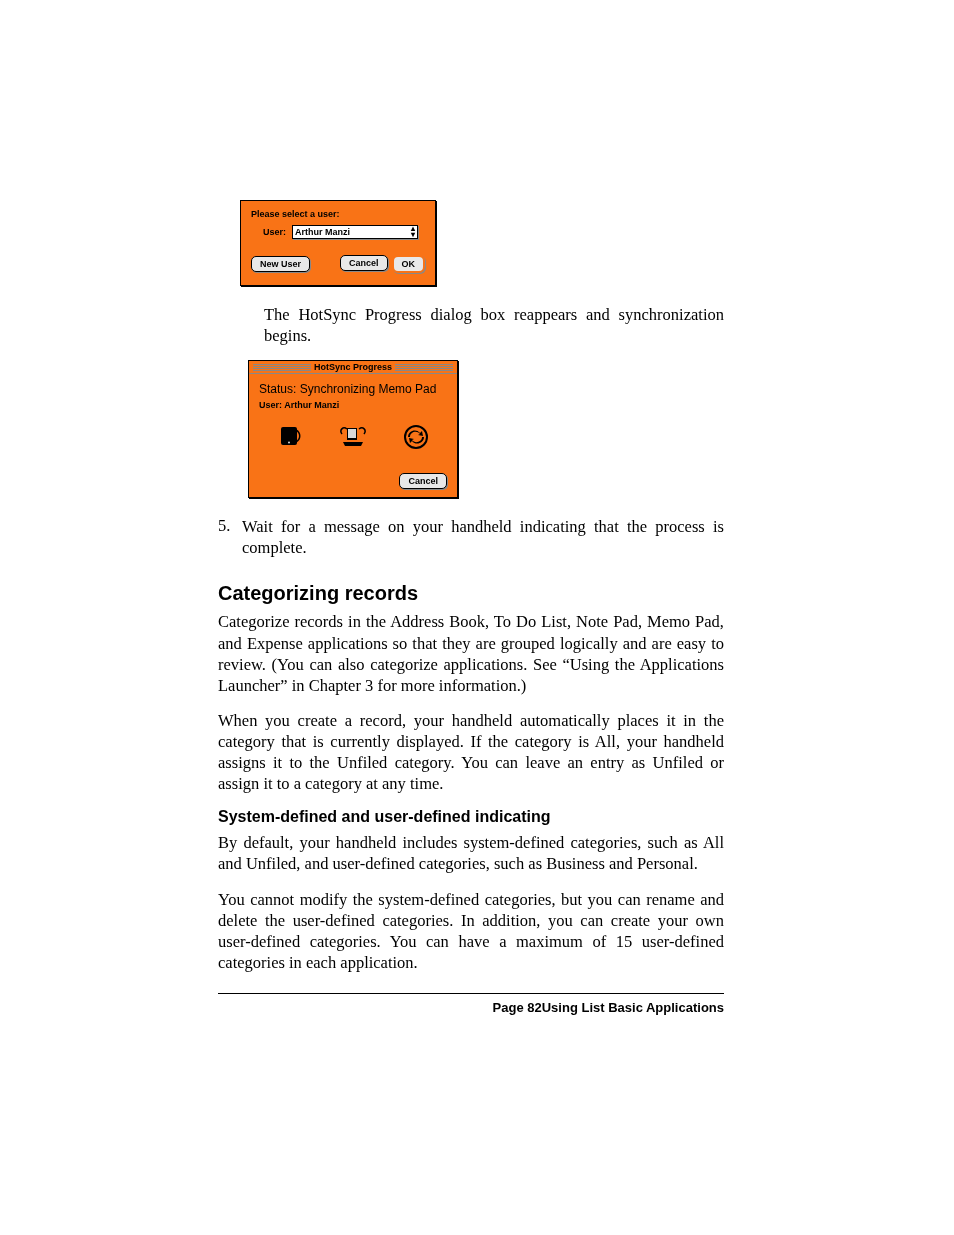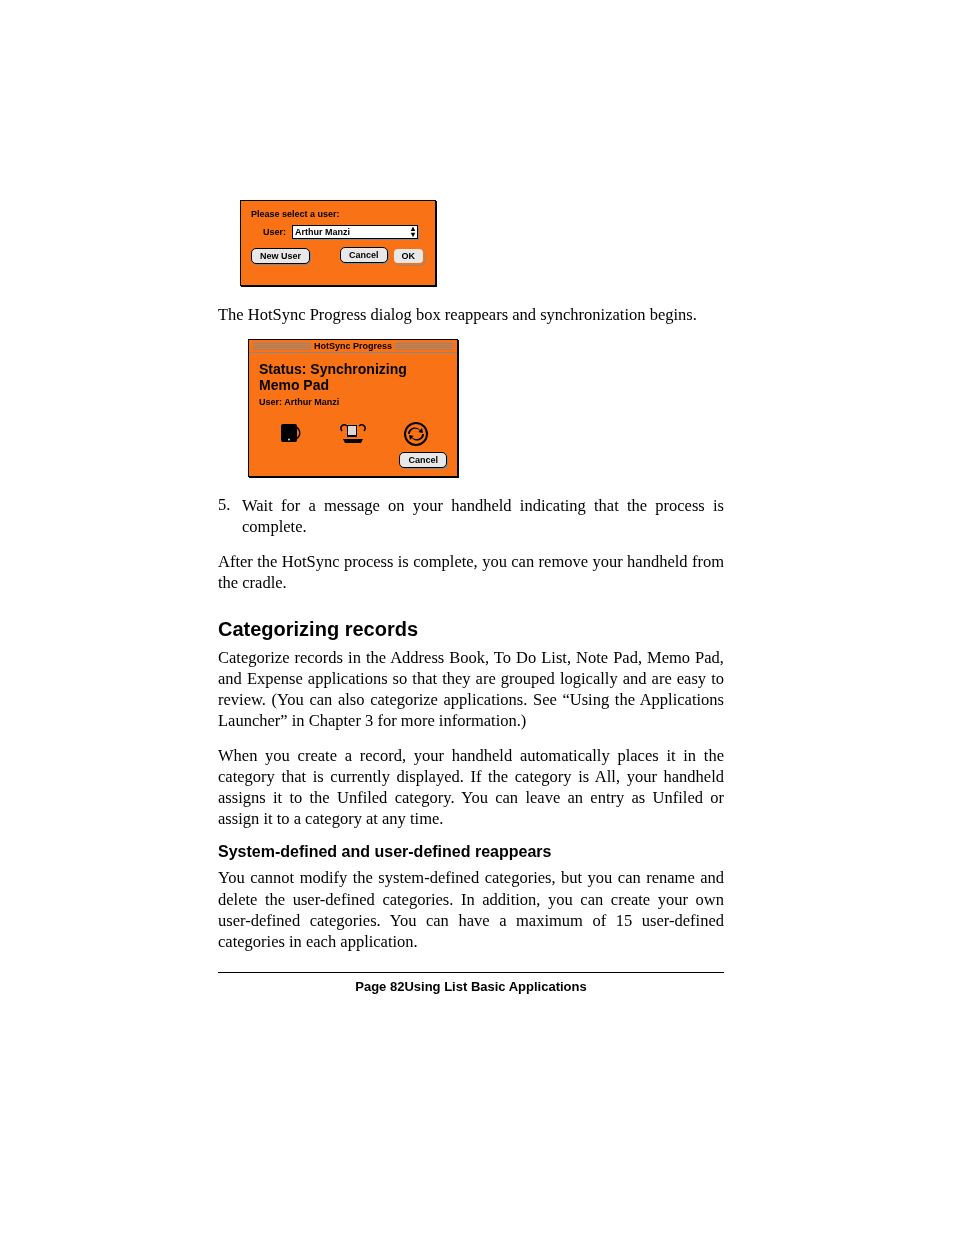--- a/index.html
+++ b/index.html
@@ -62,21 +62,21 @@
     display: inline-flex;
     align-items: center;
     box-shadow: 1px 1px 0 #888;
   }
   .btn.default {
     border: 2px solid #f97316;
     border-radius: 6px;
   }
   .user-select .btnrow {
     position: absolute;
-    bottom: 20px;
+    bottom: 12px;
     left: 10px;
     right: 10px;
     display: flex;
     justify-content: space-between;
     align-items: center;
   }
   .user-select .btnrow .right { display:flex; gap:4px; }
 
   .dialog.progress {
     width: 208px;
@@ -96,42 +96,42 @@
   .progress .titlebar::before,
   .progress .titlebar::after {
     content:"";
     position:absolute;
     top:3px; height:7px;
     background: repeating-linear-gradient(#888 0 1px, transparent 1px 2px);
   }
   .progress .titlebar::before { left:4px; width:58px; }
   .progress .titlebar::after { right:4px; width:58px; }
   .progress .body { padding: 8px 10px; }
-  .progress .status { font-weight: bold; font-size: 14px; }
+  .progress .status { font-weight: normal; font-size: 12px; }
   .progress .user { font-weight: bold; font-size: 9px; margin-top:4px; }
   .progress .icons {
     display: flex;
     justify-content: space-around;
     align-items: center;
     margin-top: 14px;
   }
   .progress .icons svg { display:block; }
   .progress .cancelrow {
     position: absolute;
     bottom: 8px;
     right: 10px;
   }
 
   .body-text {
     font-size: 16.5px;
     line-height: 1.28;
     margin: 0 0 14px 0;
     text-align: justify;
   }
-  .indented { }
+  .indented { margin-left: 46px; }
   .list-item { display:flex; margin-bottom:14px; }
   .list-item .num { width:24px; flex:none; font-size:16.5px; }
   .list-item .txt { font-size:16.5px; line-height:1.28; text-align: justify; }
   .tip { display:flex; margin-bottom:20px; }
   .tip .lbl { font-weight:bold; width:46px; flex:none; font-size:16.5px; }
   .tip .txt { font-size:16.5px; line-height:1.28; text-align: justify; }
 
   h2.section {
     font-family: Arial, Helvetica, sans-serif;
     font-weight: 800;
@@ -143,21 +143,21 @@
     font-weight: 800;
     font-size: 16px;
     margin: 10px 0 6px 0;
   }
 
   .footer {
     border-top: 1.5px solid #000;
     margin-top: 20px;
     padding-top: 6px;
     display: flex;
-    justify-content: center;
+    justify-content: flex-end;
     font-family: Arial, Helvetica, sans-serif;
     font-weight: 800;
     font-size: 13px;
   }
 </style>
 </head>
 <body>
 
 <div class="page">
 
@@ -221,28 +221,28 @@
     <div class="cancelrow">
       <span class="btn">Cancel</span>
     </div>
   </div>
 
   <div class="list-item">
     <div class="num">5.</div>
     <div class="txt">Wait for a message on your handheld indicating that the process is complete.</div>
   </div>
 
-  <p class="body-text">After the HotSync process is complete, you can remove your handheld from the cradle.</p>
 
 
   <h2 class="section">Categorizing records</h2>
   <p class="body-text">Categorize records in the Address Book, To Do List, Note Pad, Memo Pad, and Expense applications so that they are grouped logically and are easy to review. (You can also categorize applications. See “Using the Applications Launcher” in Chapter 3 for more information.)</p>
   <p class="body-text">When you create a record, your handheld automatically places it in the category that is currently displayed. If the category is All, your handheld assigns it to the Unfiled category. You can leave an entry as Unfiled or assign it to a category at any time.</p>
 
-  <h3 class="subsection">System-defined and user-defined reappears</h3>
+  <h3 class="subsection">System-defined and user-defined indicating</h3>
+  <p class="body-text">By default, your handheld includes system-defined categories, such as All and Unfiled, and user-defined categories, such as Business and Personal.</p>
   <p class="body-text">You cannot modify the system-defined categories, but you can rename and delete the user-defined categories. In addition, you can create your own user-defined categories. You can have a maximum of 15 user-defined categories in each application.</p>
 
   <div class="footer">
     <span>Page 82</span>
     <span>Using List Basic Applications</span>
   </div>
 
 </div>
 
 </body></html>

